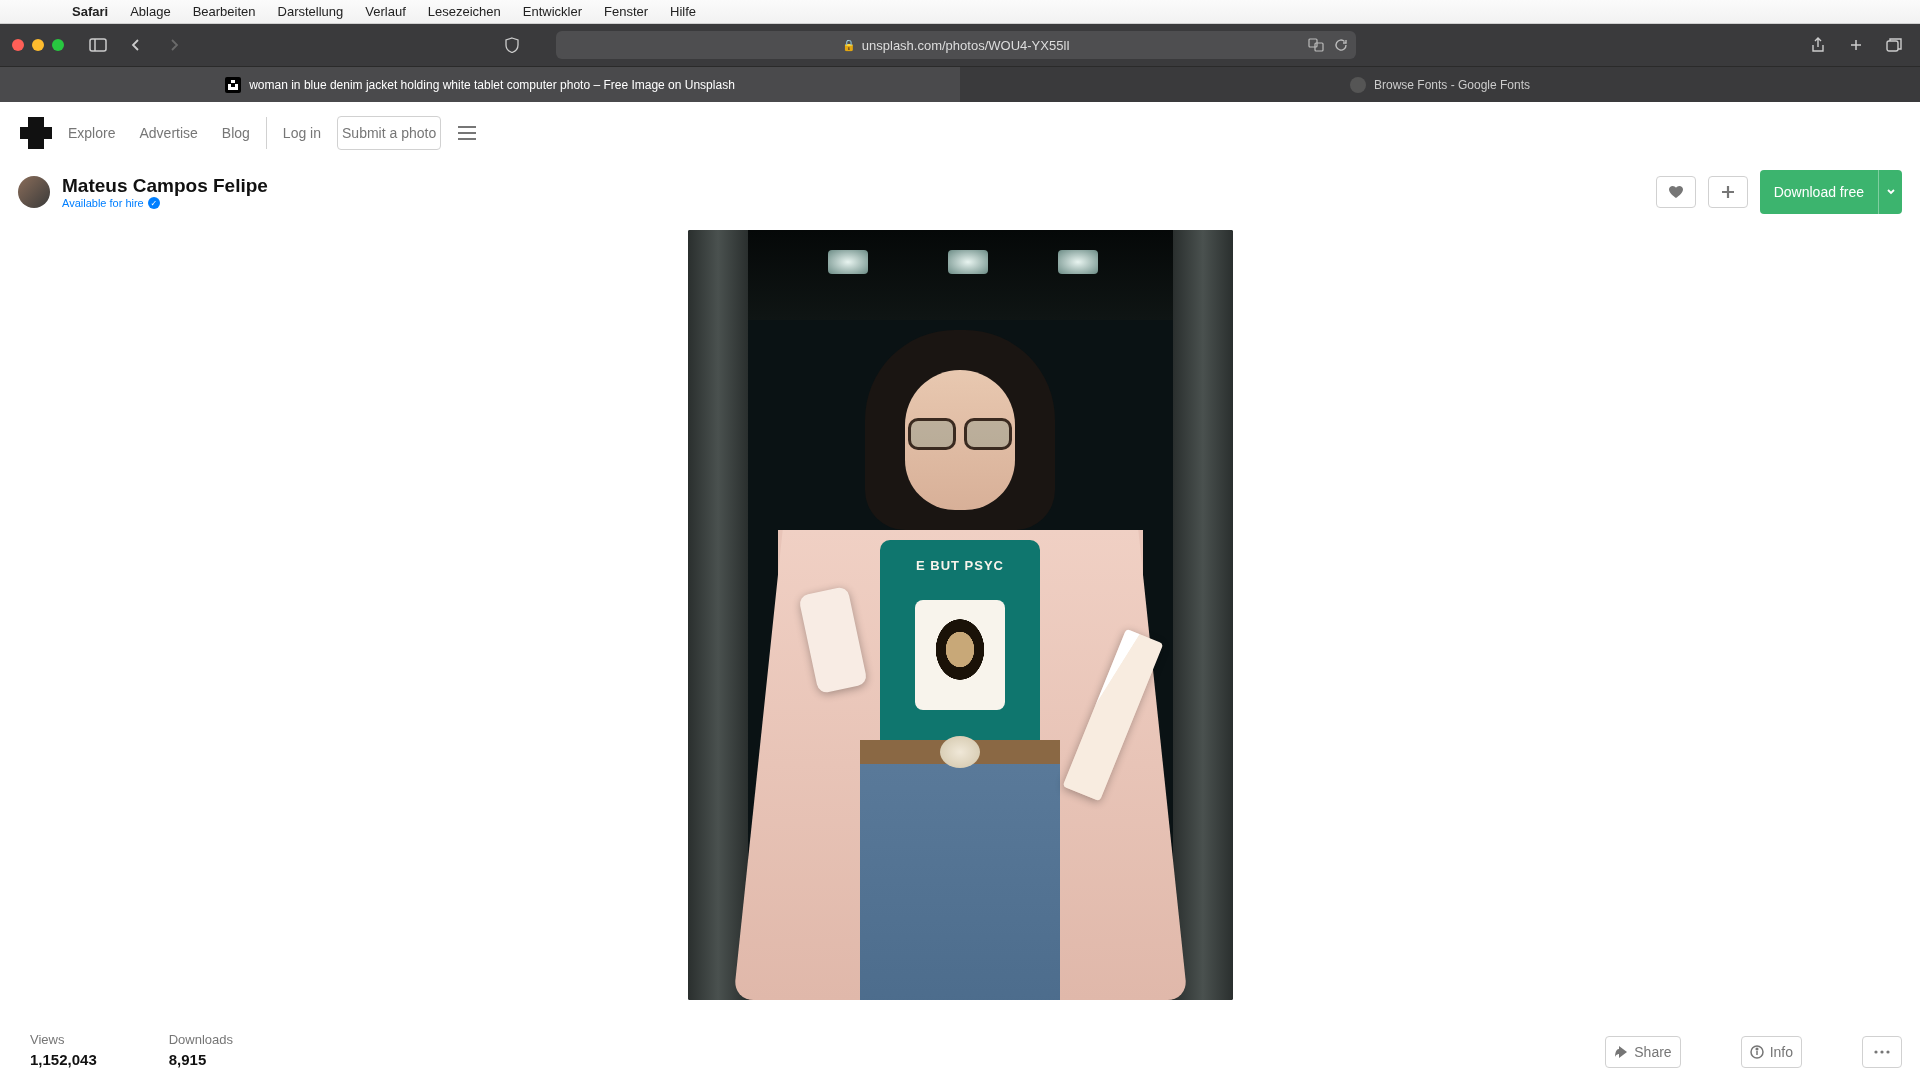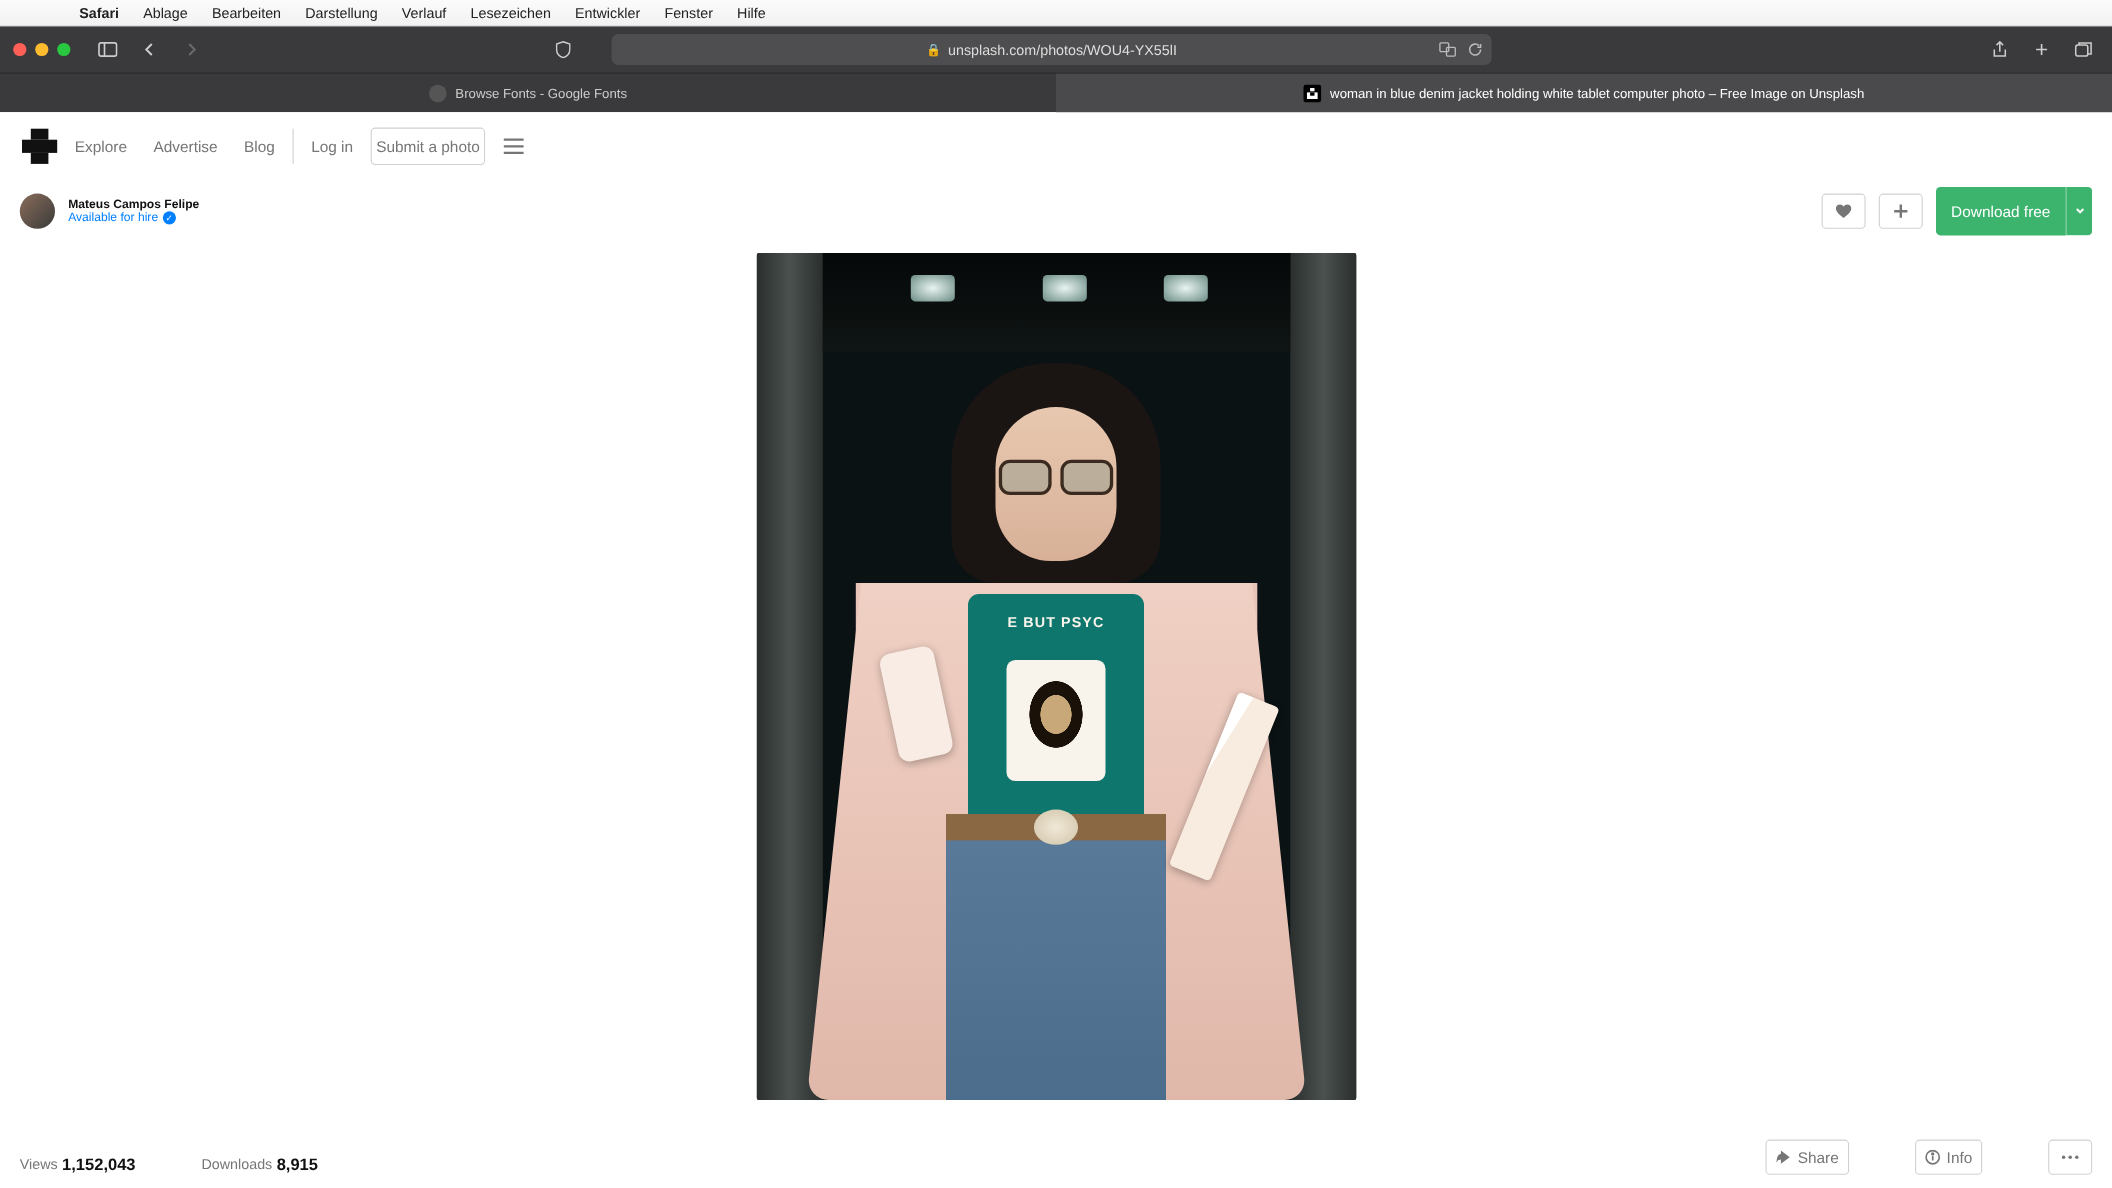--- a/index.html
+++ b/index.html
@@ -45,21 +45,21 @@
 .navlinks { display:flex; gap: 24px; color:#767676; font-size:14px; align-items:center;text-align:center; }
 .divider { width:1px; height: 32px; background:#d1d1d1; }
 .login { color:#767676; font-size:14px; }
 .submit { border:1px solid #d1d1d1; padding: 8px 4px; border-radius:4px; font-size:14px; color:#767676; }
 .hamburger { color:#767676; }
 
 
 .authorrow { height: 56px; display:flex; align-items:center; padding: 0 18px; gap:12px;}
 .avatar { width:32px; height:32px; border-radius:50%; background: linear-gradient(135deg,#8a6d5a,#3a3a3a); }
 .authmeta { display:flex; flex-direction:column; }
-.authname { font-size:11px; font-weight:600; color:#111;}
+.authname { font-size:19px; font-weight:600; color:#111;}
 .authhire { font-size:11px; color:#007fff; display:flex; align-items:center; gap:4px;}
 .authhire .check { width:12px;height:12px;border-radius:50%;background:#007fff;color:#fff;font-size:8px;display:flex;align-items:center;justify-content:center;}
 .authorrow .spacer { flex:1; }
 .iconbtn { width:40px; height:32px; border:1px solid #d1d1d1; border-radius:4px; display:flex; align-items:center; justify-content:center; color:#767676; font-size:15px;}
 .dlbtn { display:flex; height:44px;}
 .dlbtn .main { background:#3cb46e; color:#fff; font-size:14px; font-weight:500; padding: 0 14px; display:flex; align-items:center; border-radius:4px 0 0 4px;}
 .dlbtn .drop { background:#3cb46e; color:#fff; width:24px; display:flex; align-items:center; justify-content:center; border-left:1px solid rgba(255,255,255,.35); border-radius:0 4px 4px 0; font-size:11px;}
 
 
 .imgarea { flex:1; display:flex; align-items:flex-start; justify-content:center; padding-top: 10px; padding-bottom:20px;}
@@ -84,21 +84,21 @@
 .shirt-txt { position:absolute; top:18px; width:100%; text-align:center; color:#f8f4ec; font-size:13px; font-weight:700; letter-spacing:1px;}
 .jeans { position:absolute; top:420px; left:50%; transform:translateX(-50%); width:200px; height:300px; background:linear-gradient(#5a7a9a,#4a6a8a); z-index:2; border-radius:10px 10px 0 0;}
 .belt { position:absolute; top:410px; left:50%; transform:translateX(-50%); width:200px; height:24px; background:#8a6844; z-index:3;}
 .buckle { position:absolute; left:50%; top:-4px; transform:translateX(-50%); width:40px; height:32px; background:radial-gradient(#f0e8d8,#d0c4a8); border-radius:50%;}
 .phone-hand { position:absolute; top:260px; left:30px; width:90px; height:130px; z-index:4;}
 .phone { width:50px; height:100px; background:#f8ece4; border-radius:10px; transform:rotate(-12deg); box-shadow:0 2px 8px rgba(0,0,0,.3);}
 .tablet { position:absolute; top:300px; right:10px; width:40px; height:170px; background:linear-gradient(100deg,#fff 0%,#fff 20%,#f8ece0 21%); transform:rotate(22deg); z-index:4; border-radius:4px; box-shadow:0 2px 8px rgba(0,0,0,.3);}
 
 
 .statsrow { display:flex; align-items:flex-end; padding: 0 18px 12px 18px; gap: 60px; height:60px;}
-.stat { display:flex; flex-direction:row; gap:4px;}
+.stat { display:flex; flex-direction:column; gap:4px;margin-left:12px;}
 .stat .lbl { font-size:13px; color:#767676;}
 .stat .val { font-size:15px; font-weight:600; color:#111;}
 .statsrow .spacer { flex:1; }
 .actbtn { height:32px; border:1px solid #d1d1d1; border-radius:4px; padding:0 8px; display:flex; align-items:center; gap:6px; color:#767676; font-size:14px;}
 svg { display:block; }
 </style>
 </head>
 <body>
 
 <div class="menubar">
@@ -171,33 +171,33 @@
         </svg>
     </div>
     <div class="tb-btn">
       <svg width="16" height="14" viewBox="0 0 16 14" fill="none" stroke="currentColor" stroke-width="1.4">
           <rect x="1" y="3" width="11" height="10" rx="2"></rect>
           <path d="M4 3 V1 H15 V11 H12"></path>
         </svg>
     </div>
   </div>
   <div class="tabstrip">
-    <div class="tab">
-      <span class="favicon g"></span>
-      <span>Browse Fonts - Google Fonts</span>
-    </div>
     <div class="tab active">
       <span class="favicon">
           <svg width="10" height="10" viewBox="0 0 10 10">
             <rect x="3" y="0" width="4" height="3" fill="#fff"></rect>
             <rect x="0" y="4" width="10" height="6" fill="#fff"></rect>
             <rect x="3" y="4" width="4" height="3" fill="#000"></rect>
           </svg>
         </span>
       <span>woman in blue denim jacket holding white tablet computer photo – Free Image on Unsplash</span>
+    </div>
+    <div class="tab">
+      <span class="favicon g"></span>
+      <span>Browse Fonts - Google Fonts</span>
     </div>
   </div>
 </div>
 
 <div class="page">
 
   <div class="site-header">
     <div class="logo">
       <div class="b1"></div>
         <div class="b2"></div>

